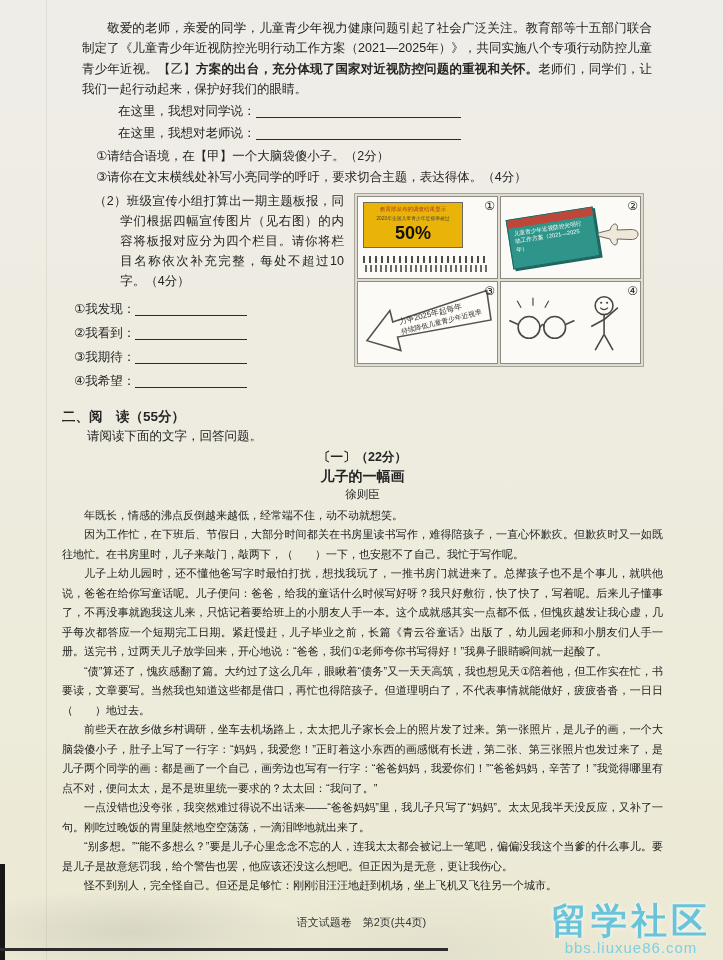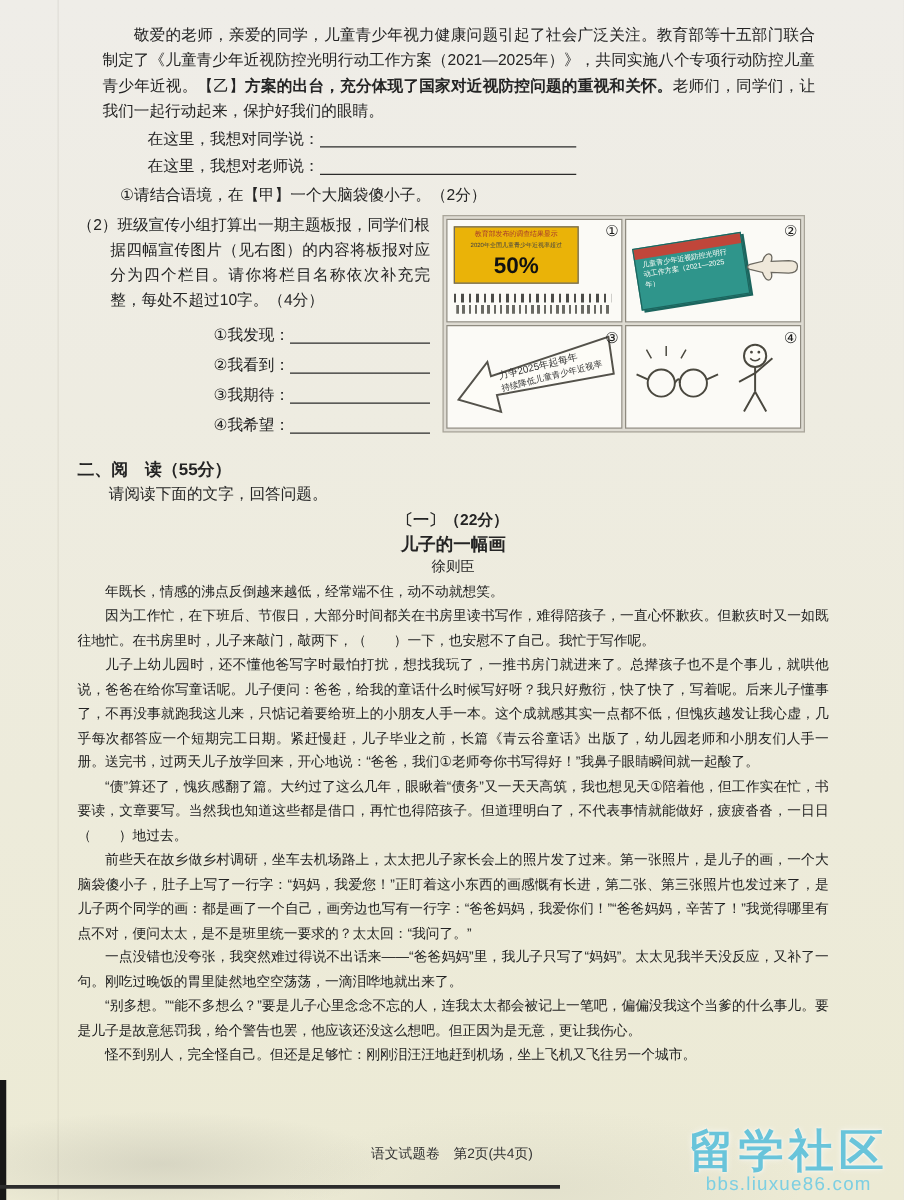--- a/index.html
+++ b/index.html
@@ -21,23 +21,23 @@
   .seg-bold { font-weight:bold; }
   .fill-line { margin:2px 0 2px 56px; font-size:12.5px; }
   .blank { display:inline-block; border-bottom:1px solid #2b2b2b; height:14px; vertical-align:-3px; }
   .w-long { width:205px; }
   .w-short { width:112px; }
   .qlist { margin-left:34px; font-size:12.5px; line-height:1.68; }
 
   
   .q2row { display:flex; margin-top:3px; margin-left:20px; }
   .q2left { width:292px; padding-right:10px; font-size:12.5px; line-height:1.6; }
-  .q2text { padding-left:2.1em; text-indent:-2.1em; text-align:justify; }
+  .q2text { padding-left:2.1em; text-indent:-2.1em; text-align:justify;margin-left:32px; }
   .blank-lines { margin-top:8px; margin-left:12px; }
-  .blank-line { margin:4px 0; font-size:12.5px;text-align:right; }
+  .blank-line { margin:4px 0; font-size:12.5px; }
 
   .comic { width:290px; height:174px; display:grid; grid-template-columns:1fr 1fr; grid-template-rows:1fr 1fr;
            gap:2px; background:#dedbd2; border:1px solid #a9a59a; padding:2px; margin-top:2px; }
   .panel { position:relative; border:1px solid #8f8b80; background:#fbfaf6; overflow:hidden; }
   .badge { position:absolute; top:0; right:2px; font-size:12px; color:#1d1d1d; z-index:2; }
 
   .poster { position:absolute; left:5px; top:5px; width:100px; height:46px; border:1px solid #6d6a62;
             background:#eab308; text-align:center; padding-top:2px; }
   .poster-l1 { font-size:6px; color:#a5382e; white-space:nowrap; transform:scale(.92); }
   .poster-l2 { font-size:6px; color:#444; white-space:nowrap; transform:scale(.8); }
@@ -86,20 +86,21 @@
   <div class="content">
 
     <div class="intro">
       <p class="lead"><span>敬爱的老师，亲爱的同学，儿童青少年视力健康问题引起了社会广泛关注。教育部等十五部门联合制定了《儿童青少年近视防控光明行动工作方案（2021—2025年）》，共同实施八个专项行动防控儿童青少年近视。【乙】</span><span class="seg-bold">方案的出台，充分体现了国家对近视防控问题的重视和关怀。</span><span>老师们，同学们，让我们一起行动起来，保护好我们的眼睛。</span></p>
 
       <div class="fill-line"><span>在这里，我想对同学说：</span><span class="blank w-long"></span></div>
       <div class="fill-line"><span>在这里，我想对老师说：</span><span class="blank w-long"></span></div>
 
       <div class="qlist">
           <div>①请结合语境，在【甲】一个大脑袋傻小子。（2分）</div>
+          <div>③请你在文末横线处补写小亮同学的呼吁，要求切合主题，表达得体。（4分）</div>
         </div>
 
       <div class="q2row" style="margin-left:0;">
         <div class="q2left">
           <p class="q2text">（2）班级宣传小组打算出一期主题板报，同学们根据四幅宣传图片（见右图）的内容将板报对应分为四个栏目。请你将栏目名称依次补充完整，每处不超过10字。（4分）</p>
           <div class="blank-lines">
               <div class="blank-line"><span>①我发现：</span><span class="blank w-short"></span></div>
               <div class="blank-line"><span>②我看到：</span><span class="blank w-short"></span></div>
               <div class="blank-line"><span>③我期待：</span><span class="blank w-short"></span></div>
               <div class="blank-line"><span>④我希望：</span><span class="blank w-short"></span></div>

